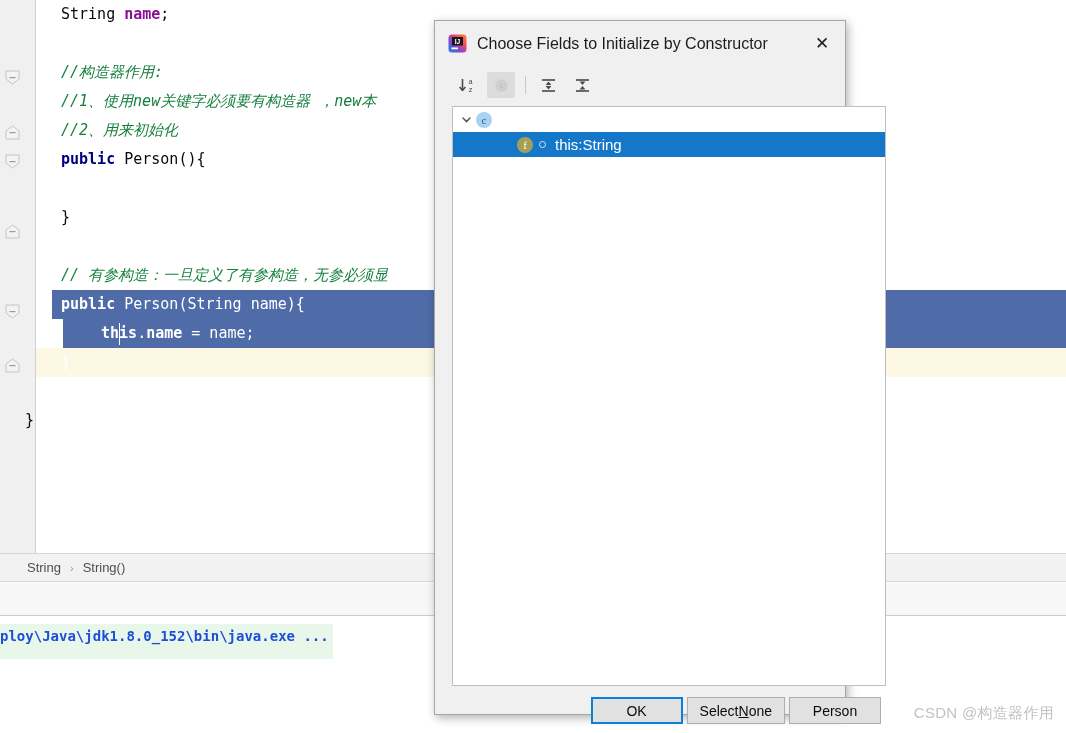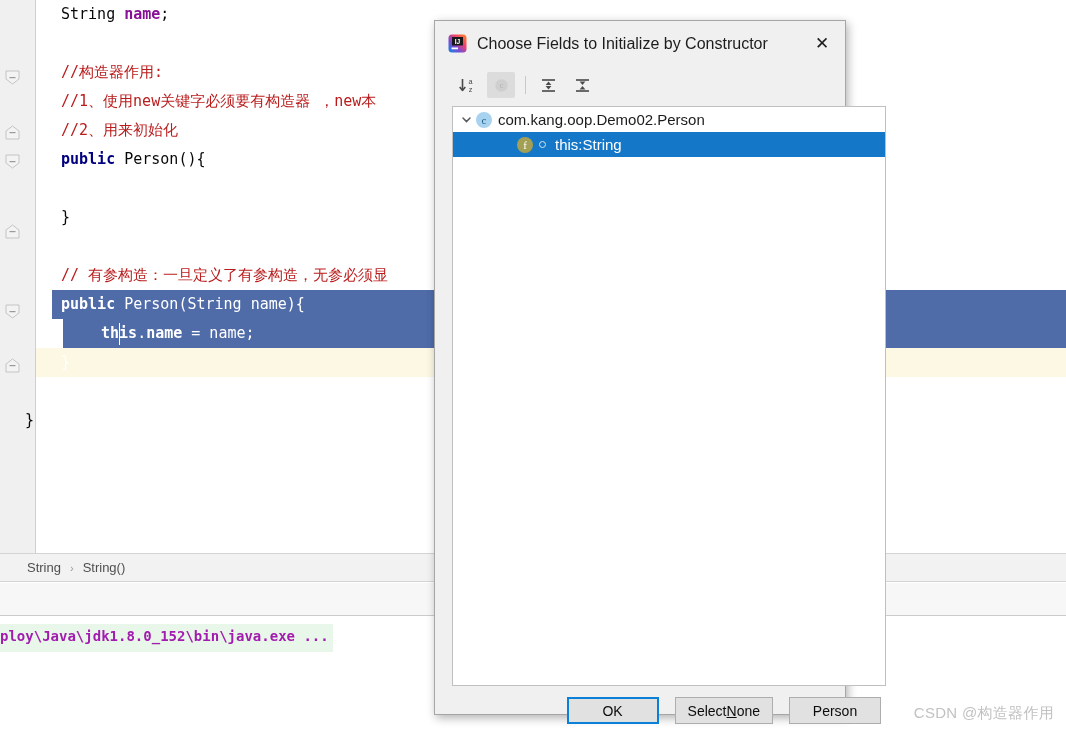--- a/index.html
+++ b/index.html
@@ -43,21 +43,21 @@
     width: 1030px; height: 553px;
     font-family: "DejaVu Sans Mono", "Liberation Mono", monospace;
     font-size: 15px;
     line-height: 29px;
     color: #000000;
     white-space: pre;
   }
   .cl { position: absolute; left: 25px; height: 29px; line-height: 29px; }
   .kw { color: #000080; font-weight: bold; }
   .fld { color: #871094; font-weight: bold; }
-  .cmt { color: #b91c1c; }
+  .cmt { color: #15803d; font-style: italic; }
   .plain { color: #080808; }
 
   
   .selrow {
     position: absolute;
     background: #4f6ba8;
     height: 29px;
   }
   .curline {
     position: absolute; left: 36px;
@@ -97,23 +97,23 @@
   
   #console {
     position: absolute; left: 0; top: 617px;
     width: 1066px; height: 116px;
     background: #ffffff;
     font-family: "DejaVu Sans Mono", "Liberation Mono", monospace;
     font-size: 14px;
   }
   #console-line {
     position: absolute; left: 0; top: 7px;
-    height: 28px; line-height: 24px;
+    height: 35px; line-height: 24px;
     background: #e9f7ea;
-    color: #a21caf;
+    color: #1d4ed8;
     font-weight: bold;
     padding-right: 4px;
     white-space: pre;
   }
 
   
   #watermark {
     position: absolute; right: 12px; bottom: 10px;
     font-size: 15px;
     color: #c2c2c2;
@@ -239,21 +239,21 @@
   }
   .dbtn {
     height: 27px;
     min-width: 92px;
     background: #e1e1e1;
     border: 1px solid #adadad;
     font-size: 14px;
     color: #0c0c0c;
     font-family: "Liberation Sans", sans-serif;
     display: flex; align-items: center; justify-content: center;
-    margin-left: 16px;
+    margin-left: 4px;
     cursor: default;
     padding: 0 12px;
   }
   .dbtn.default {
     border: 2px solid #0a80d8;
   }
   .mnem { text-decoration: underline; }
 </style>
 </head>
 <body>
@@ -394,21 +394,20 @@
   </div>
 
   <div id="tree-panel">
       <div class="trow">
         <span class="chev">
           <svg width="11" height="11" viewBox="0 0 11 11">
             <path d="M2 4 L5.5 7.6 L9 4" stroke="#5a5a5a" stroke-width="1.5" fill="none" stroke-linecap="round"></path>
           </svg>
         </span>
         <span class="cicon">c</span>
-        <span>com.kang.oop.Demo02.Person</span>
       </div>
       <div class="trow selected" style="background: rgb(20, 119, 200);">
         <span style="width: 64px; flex: 0 0 auto;"></span>
         <span class="ficon">f</span>
         <span class="vismark"></span>
         <span>this:String</span>
       </div>
     </div>
 
   <div id="dlg-buttons">

